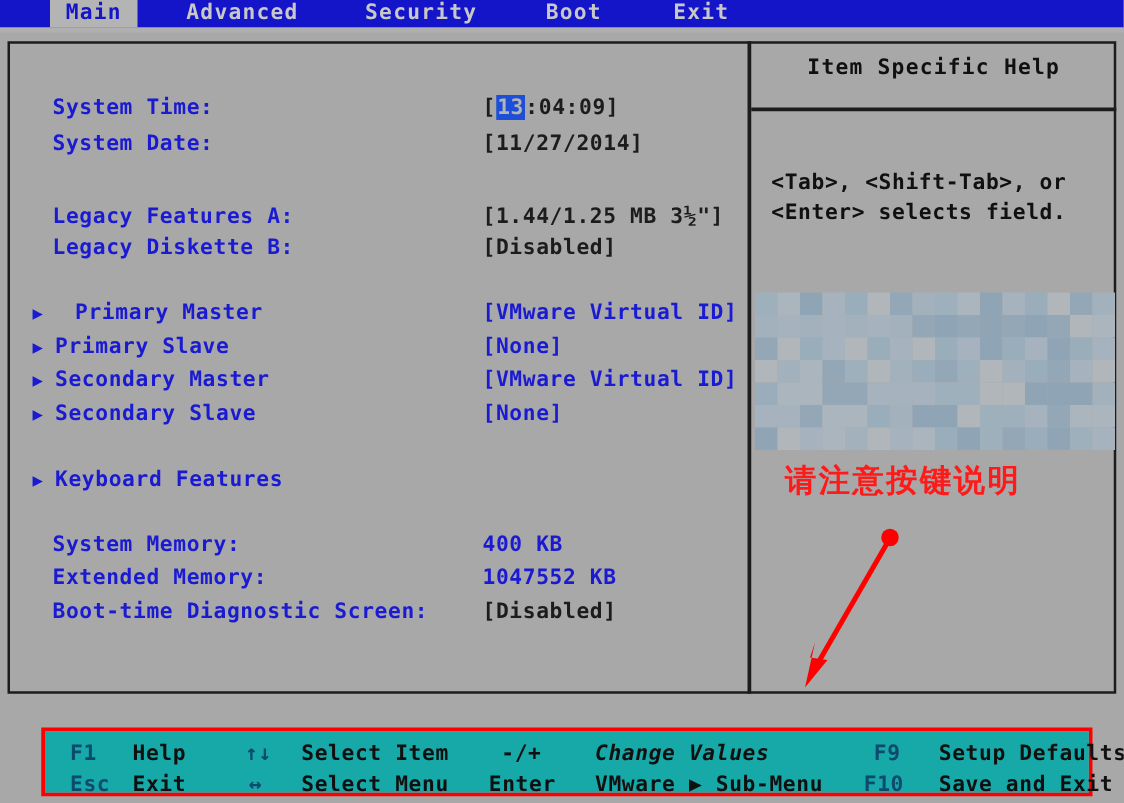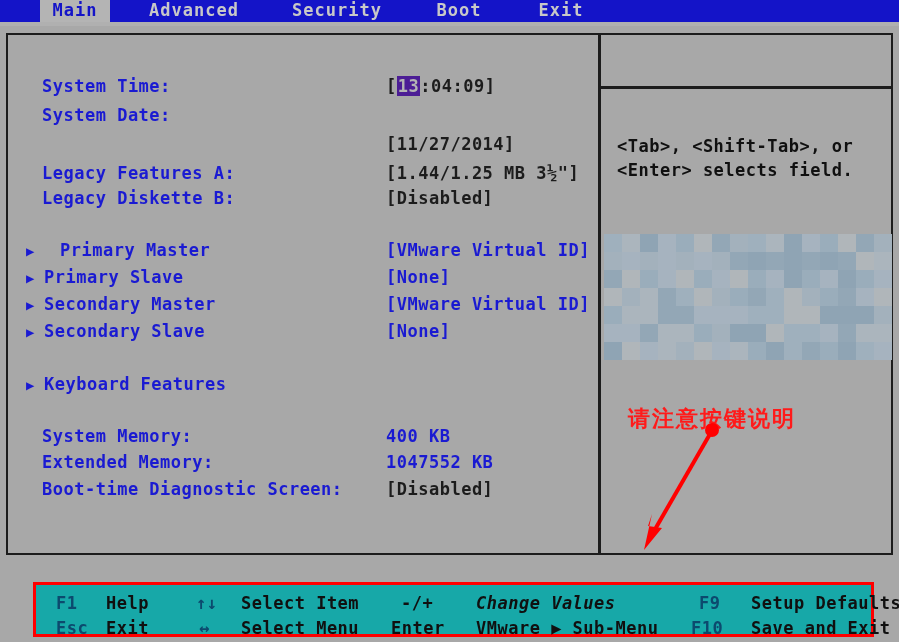--- a/index.html
+++ b/index.html
@@ -44,41 +44,41 @@
   .helphead-rule{
     position:absolute;left:601px;top:86px;width:292px;height:3px;background:#1c1c1c;
   }
 
   
   .row{position:absolute;white-space:nowrap;font-size:17px;font-weight:bold;letter-spacing:0.5px;}
   .lbl{position:absolute;color:#1a1ad2;}
   .val{position:absolute;color:#1c1c1c;}
   .arrowglyph{position:absolute;color:#1a1ad2;font-size:14px;}
 
-  .hl{background:#4c1d95;color:#b4b4b4;padding:0 1px;}
+  .hl{background:#1d4ed8;color:#b4b4b4;padding:0 1px;}
 
   
   .helptitle{
     position:absolute;left:601px;top:44px;width:292px;
     text-align:center;color:#101010;font-size:17px;font-weight:bold;
     letter-spacing:1px;
   }
   .helpline{
     position:absolute;color:#101010;font-size:17px;font-weight:bold;
     white-space:nowrap;letter-spacing:0.5px;
   }
 
   
   #mosaic{position:absolute;left:604px;top:234px;width:278px;height:126px;}
   #mosaic div{position:absolute;}
 
   
   .cn-note{
-    position:absolute;left:628px;top:404px;
-    color:#ff1a1a;font-size:22px;font-weight:bold;
+    position:absolute;left:628px;top:368px;
+    color:#ff1a1a;font-size:25px;font-weight:bold;
     font-family:Liberation Sans, sans-serif;
     letter-spacing:2px;white-space:nowrap;
   }
   #arrow-svg{position:absolute;left:600px;top:410px;width:160px;height:160px;}
 
   
   .botwrap{
     position:absolute;left:33px;top:582px;width:841px;height:55px;
     border:3px solid #ff0000;box-sizing:border-box;
   }
@@ -106,21 +106,21 @@
     </div>
 
   <div class="frame"></div>
   <div class="vdivider"></div>
   <div class="helphead-rule"></div>
 
   <div id="settings-list">
       <div class="lbl row" style="left: 42px; top: 76px;">System Time:</div>
       <div class="val row" style="left: 386px; top: 76px; color: rgb(28, 28, 28);"><span>[</span><span class="hl">13</span><span>:04:09]</span></div>
       <div class="lbl row" style="left: 42px; top: 105px;">System Date:</div>
-      <div class="val row" style="left: 386px; top: 105px; color: rgb(28, 28, 28); margin-top: 29px;">[11/27/2014]</div>
+      <div class="val row" style="left: 386px; top: 105px; color: rgb(28, 28, 28);">[11/27/2014]</div>
       <div class="lbl row" style="left: 42px; top: 163px;">Legacy Features A:</div>
       <div class="val row" style="left: 386px; top: 163px; color: rgb(28, 28, 28);">[1.44/1.25 MB   3½"]</div>
       <div class="lbl row" style="left: 42px; top: 188px;">Legacy Diskette B:</div>
       <div class="val row" style="left: 386px; top: 188px; color: rgb(28, 28, 28);">[Disabled]</div>
       <div class="arrowglyph" style="left: 26px; top: 243px;">▶</div>
       <div class="lbl row" style="left: 60px; top: 240px;">Primary Master</div>
       <div class="val row" style="left: 386px; top: 240px; color: rgb(26, 26, 210);">[VMware Virtual ID]</div>
       <div class="arrowglyph" style="left: 26px; top: 270px;">▶</div>
       <div class="lbl row" style="left: 44px; top: 267px;">Primary Slave</div>
       <div class="val row" style="left: 386px; top: 267px; color: rgb(26, 26, 210);">[None]</div>
@@ -134,20 +134,21 @@
       <div class="lbl row" style="left: 44px; top: 374px;">Keyboard Features</div>
       <div class="val row" style="left: 386px; top: 374px; color: rgb(26, 26, 210);"></div>
       <div class="lbl row" style="left: 42px; top: 426px;">System Memory:</div>
       <div class="val row" style="left: 386px; top: 426px; color: rgb(26, 26, 210);">400 KB</div>
       <div class="lbl row" style="left: 42px; top: 452px;">Extended Memory:</div>
       <div class="val row" style="left: 386px; top: 452px; color: rgb(26, 26, 210);">1047552 KB</div>
       <div class="lbl row" style="left: 42px; top: 479px;">Boot-time Diagnostic Screen:</div>
       <div class="val row" style="left: 386px; top: 479px; color: rgb(28, 28, 28);">[Disabled]</div>
     </div>
 
+  <div class="helptitle">Item Specific Help</div>
   <div id="help-lines">
       <div class="helpline" style="left: 617px; top: 136px;">&lt;Tab&gt;, &lt;Shift-Tab&gt;, or</div>
       <div class="helpline" style="left: 617px; top: 160px;">&lt;Enter&gt; selects field.</div>
     </div>
 
   <div id="mosaic">
       <div style="left: 0px; top: 0px; width: 18px; height: 18px; background: rgb(159, 176, 189);"></div>
       <div style="left: 18px; top: 0px; width: 18px; height: 18px; background: rgb(171, 181, 189);"></div>
       <div style="left: 36px; top: 0px; width: 18px; height: 18px; background: rgb(143, 164, 180);"></div>
       <div style="left: 54px; top: 0px; width: 18px; height: 18px; background: rgb(166, 179, 191);"></div>

